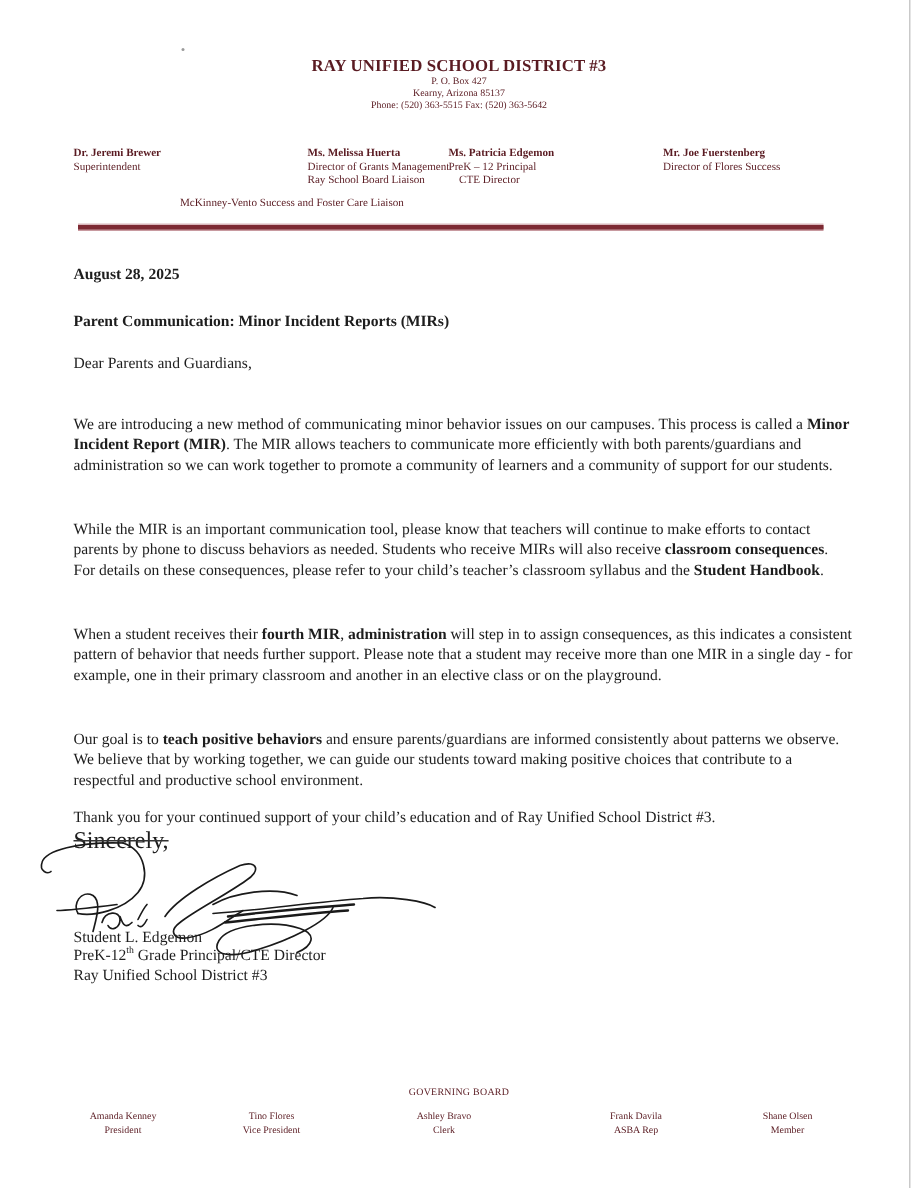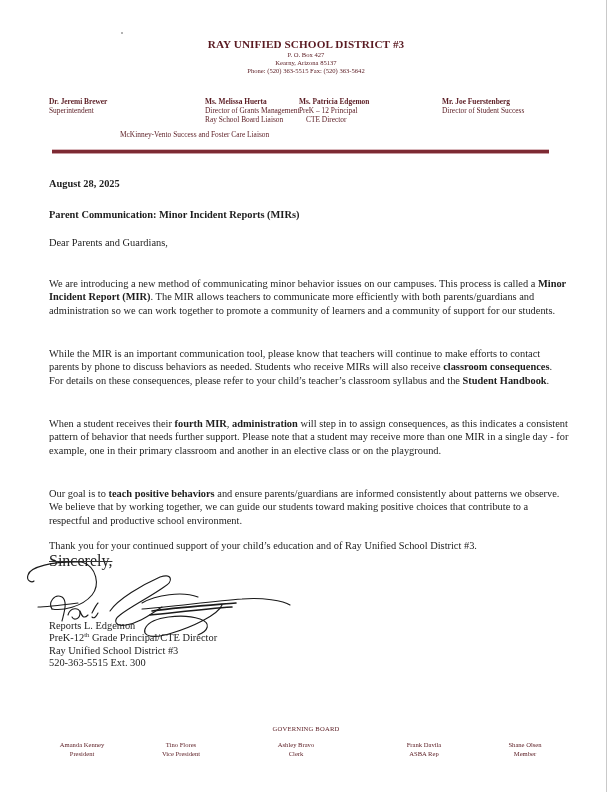--- a/index.html
+++ b/index.html
@@ -74,21 +74,21 @@
   <div>Ray School Board Liaison</div>
 </div>
 <div class="staff-2-extra">McKinney-Vento Success and Foster Care Liaison</div>
 <div class="staff staff-3">
   <div class="name">Ms. Patricia Edgemon</div>
   <div>PreK – 12 Principal</div>
   <div style="padding-left:7px">CTE Director</div>
 </div>
 <div class="staff staff-4">
   <div class="name">Mr. Joe Fuerstenberg</div>
-  <div>Director of Student Success</div>
+  <div>Director of Flores Success</div>
 </div>
 
 <div class="rule"></div>
 
 <div class="date">August 28, 2025</div>
 <div class="subject">Parent Communication: Minor Incident Reports (MIRs)</div>
 <div class="salutation">Dear Parents and Guardians,</div>
 
 <p class="para p1"><span>We are introducing a new method of communicating minor behavior issues on our campuses. This process is called a </span><b>Minor Incident Report (MIR)</b><span>. The MIR allows teachers to communicate more efficiently with both parents/guardians and administration so we can work together to promote a community of learners and a community of support for our students.</span></p>
 <p class="para p2"><span>While the MIR is an important communication tool, please know that teachers will continue to make efforts to contact parents by phone to discuss behaviors as needed. Students who receive MIRs will also receive </span><b>classroom consequences</b><span>. For details on these consequences, please refer to your child’s teacher’s classroom syllabus and the </span><b>Student Handbook</b><span>.</span></p>
@@ -106,24 +106,23 @@
   <path d="M46 60 C 48 52, 58 52, 58 58 C 58 64, 52 66, 50 62 M58 56 C 60 62, 62 64, 66 60"></path>
   <path d="M70 58 C 72 54, 74 50, 76 48 M70 62 C 72 64, 74 62, 76 58"></path>
   <path d="M88 56 C 96 44, 120 30, 138 22 C 150 18, 152 26, 142 32 C 128 42, 108 52, 98 60 C 90 66, 94 72, 104 70 C 118 68, 130 58, 140 52"></path>
   <path d="M120 48 C 134 40, 160 36, 176 42"></path>
   <path d="M120 54 C 150 52, 190 46, 220 44 C 240 42, 262 46, 268 50"></path>
   <path d="M128 60 C 150 58, 180 54, 210 52 M130 56 C 160 52, 190 50, 214 48" stroke-width="1.6"></path>
   <path d="M200 50 C 196 60, 170 72, 150 78 C 132 84, 118 82, 124 72 C 130 62, 160 58, 178 64 C 190 68, 186 76, 176 80"></path>
 </svg>
 
 <div class="sig-block">
-  <div>Reports L. Edgemon</div>
+  <div>Student L. Edgemon</div>
   <div><span>PreK-12</span><sup>th</sup><span> Grade Principal/CTE Director</span></div>
   <div>Ray Unified School District #3</div>
-  <div>520-363-5515 Ext. 300</div>
 </div>
 
 <div class="board-title">GOVERNING BOARD</div>
 <div class="board board-1">
   <div>Amanda Kenney</div>
   <div>President</div>
 </div>
 <div class="board board-2">
   <div>Tino Flores</div>
   <div>Vice President</div>

